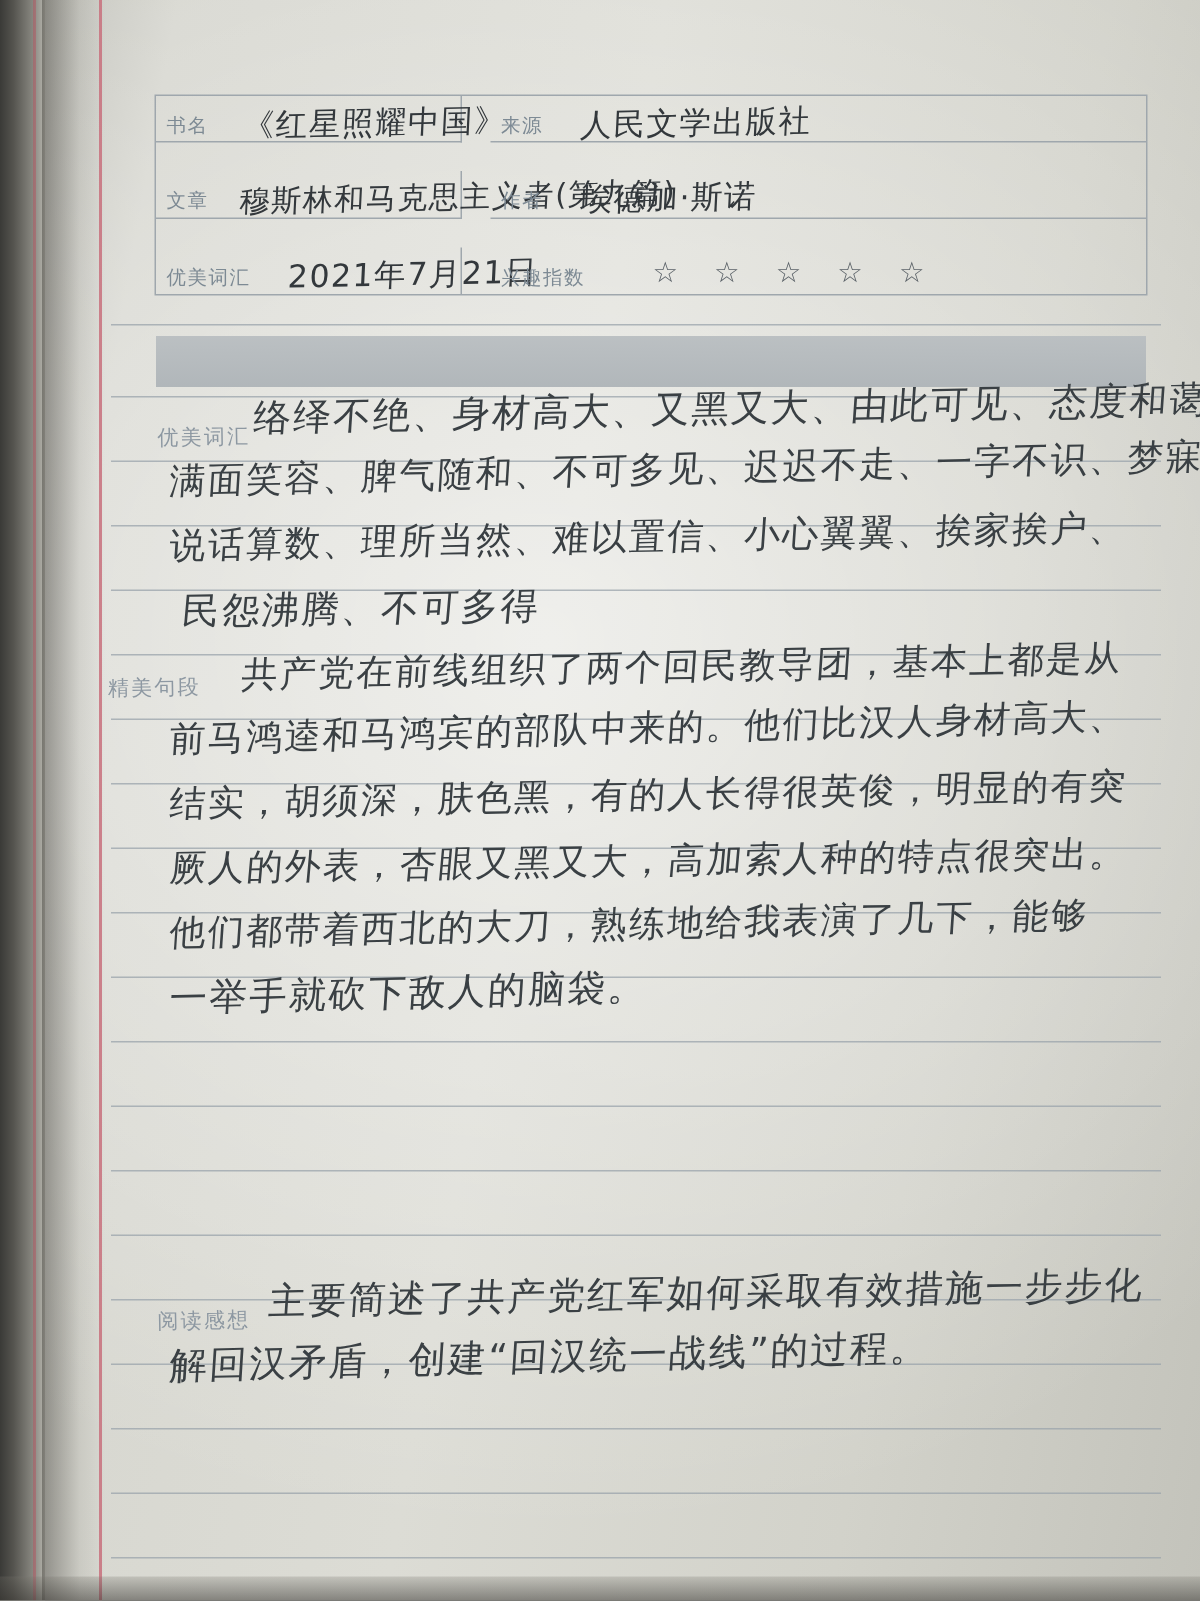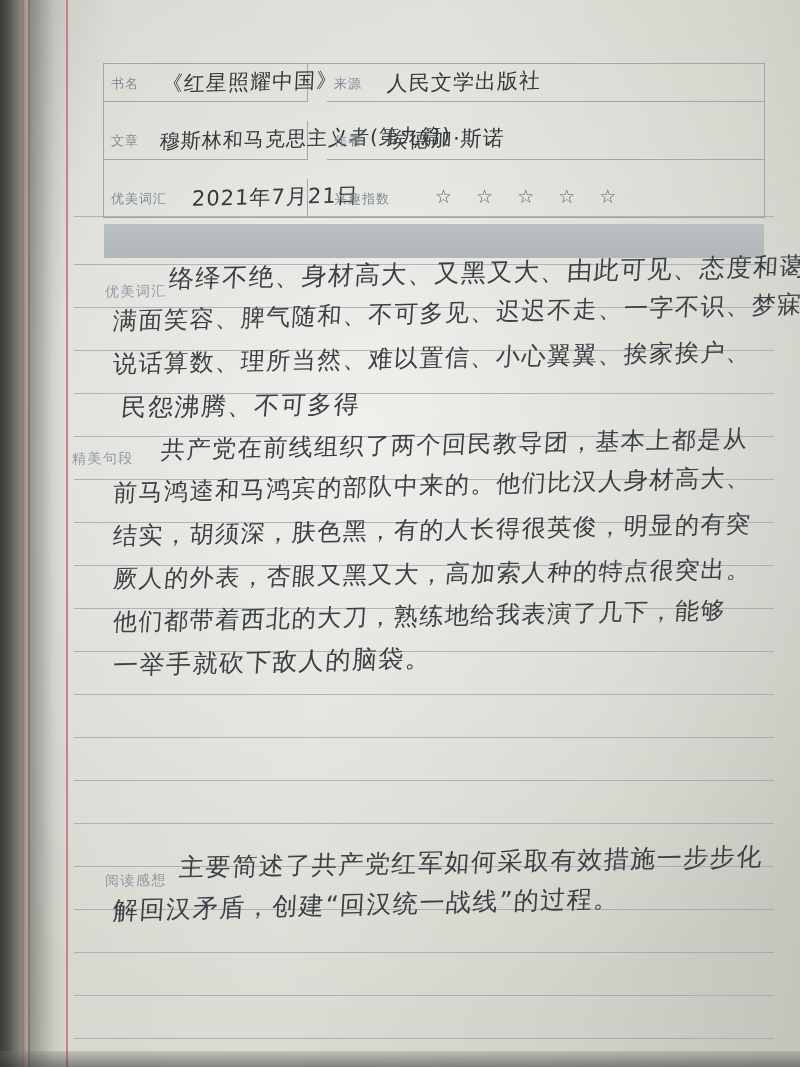--- a/index.html
+++ b/index.html
@@ -68,21 +68,21 @@
     height: 1px;
     background: #9aa3ab;
     opacity: 0.75;
   }
   
   #header-table {
     position: absolute;
     left: 103px;
     top: 63px;
     width: 662px;
-    height: 155px;
+    height: 134px;
     border: 1px solid #9fa7ad;
     box-sizing: border-box;
     display: grid;
     grid-template-columns: 1fr 437px;
     grid-template-rows: 1fr 1fr 1fr;
     gap: 19px;
   }
   #header-table .cell {
     border-right: 1px solid #9fa7ad;
     border-bottom: 1px solid #9fa7ad;

